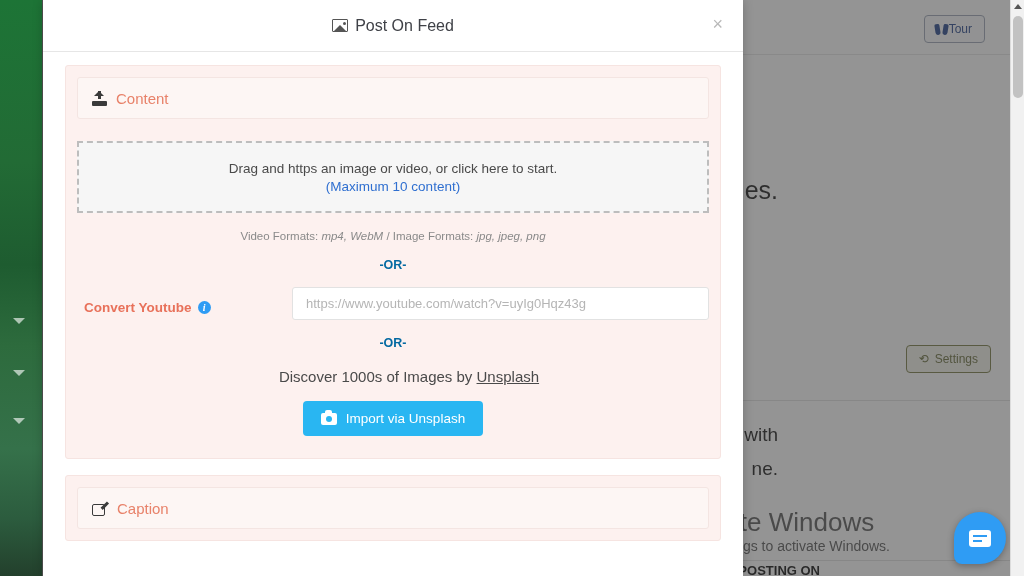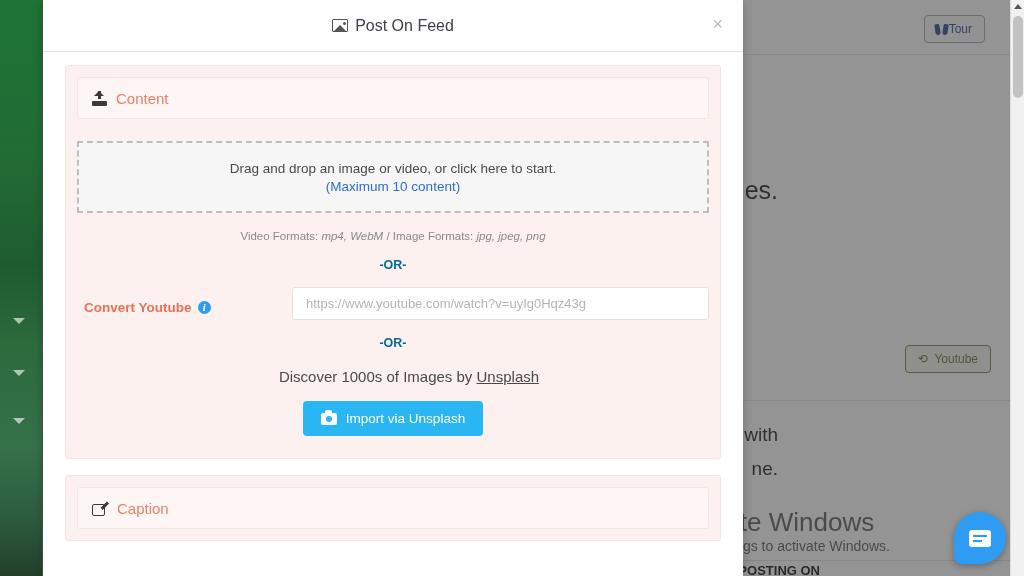--- a/index.html
+++ b/index.html
@@ -249,21 +249,21 @@
   <div class="bg-page">
     <div class="bg-topbar">
       <div class="tour-btn">
         <span class="binoc"></span>
         <span>Tour</span>
       </div>
     </div>
     <div class="bg-headline">es.</div>
     <div class="refresh-btn">
       <span class="refresh-ico">⟳</span>
-      <span>Youtube</span>
+      <span>Settings</span>
     </div>
     <div class="bg-divider"></div>
     <div class="bg-para">
       <div>with</div>
       <div>ne.</div>
     </div>
     <div class="winmark">
       <div class="w1">Activate Windows</div>
       <div class="w2">Go to Settings to activate Windows.</div>
     </div>
@@ -299,21 +299,21 @@
 
         <div class="panel-head">
           <span class="upload-ico">
             <span class="arrow"></span>
               <span class="tray"></span>
           </span>
           <span class="label">Content</span>
         </div>
 
         <div class="dropzone">
-          <div class="dz-main">Drag and drop an image or video, or click here to start.</div>
+          <div class="dz-main">Drag and https an image or video, or click here to start.</div>
           <div class="dz-sub">(Maximum 10 content)</div>
         </div>
 
         <div class="formats">
           <span>Video Formats:</span>
           <i>mp4, WebM</i>
           <span>/ Image Formats:</span>
           <i>jpg, jpeg, png</i>
         </div>
 

